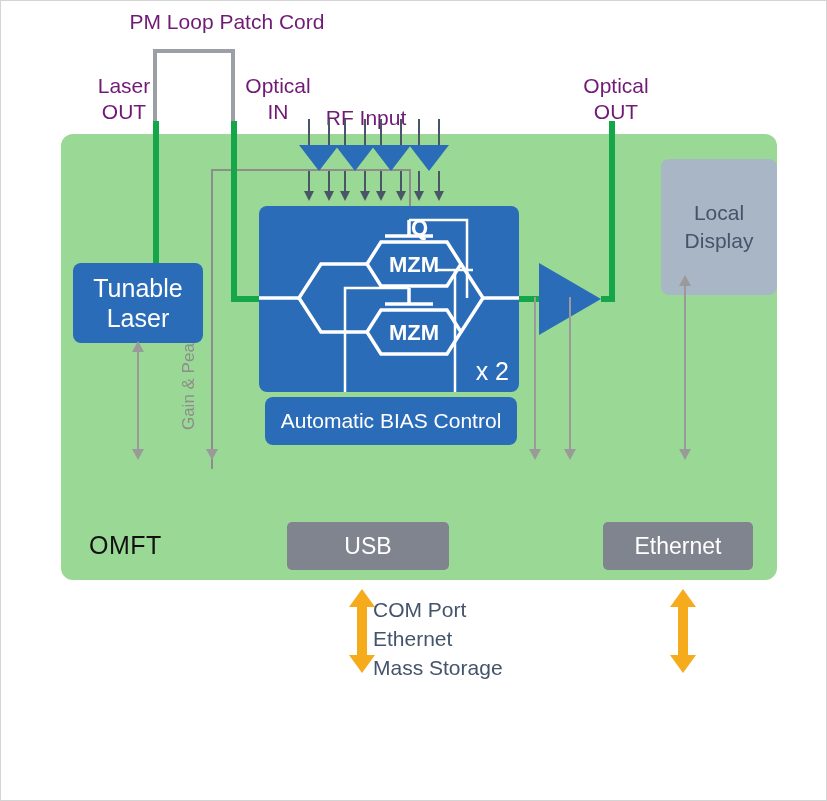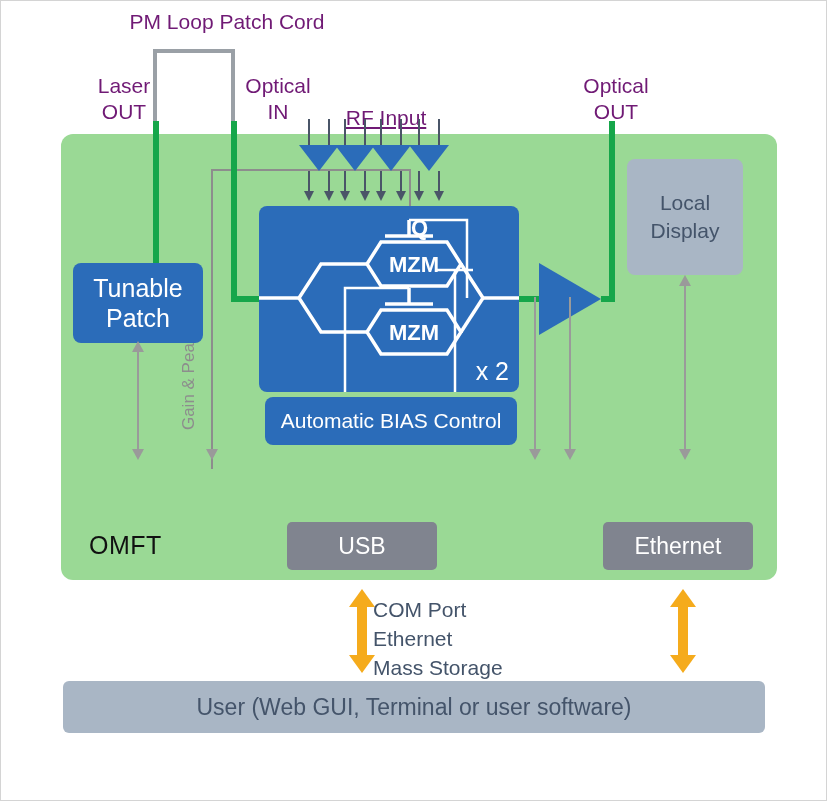--- a/index.html
+++ b/index.html
@@ -23,21 +23,21 @@
   .toplabel {
     color: #701a75;
     font-size: 21px;
     line-height: 26px;
     text-align: center;
     white-space: pre-line;
   }
   #patchcord-label { left: 96px; top: 8px; width: 260px; font-size: 21px; text-align: center; }
   #laser-out-label  { left: 70px;  top: 72px; width: 106px; }
   #optical-in-label { left: 222px; top: 72px; width: 110px; }
-  #rf-input-label   { left: 320px; top: 104px; width: 130px; text-decoration: underline; }
+  #rf-input-label   { left: 300px; top: 104px; width: 130px; }
   #optical-out-label{ left: 548px; top: 72px; width: 134px; }
 
   
   #patchcord-bracket {
     left: 152px; top: 48px; width: 82px; height: 88px;
     border: 4px solid #9aa0a6;
     border-bottom: none;
     background: transparent;
   }
 
@@ -145,38 +145,38 @@
   #amp-tri {
     left: 538px; top: 262px;
     width: 0; height: 0;
     border-top: 36px solid transparent;
     border-bottom: 36px solid transparent;
     border-left: 62px solid #2b6cb9;
   }
 
   
   #local-display {
-    left: 626px; top: 158px; width: 116px; height: 116px;
+    left: 660px; top: 158px; width: 116px; height: 136px;
     background: #a9b6c5; border-radius: 8px;
     color: #44546a; font-size: 21px; line-height: 28px;
     display: flex; align-items: center; justify-content: center;
     text-align: center; white-space: pre-line;
   }
 
   
   #control-bar {
     left: 85px; top: 458px; width: 670px; height: 54px;
     background: #8b8e9b; border-radius: 5px;
     color: #ffffff; font-size: 23px;
     display: flex; align-items: center; justify-content: center;
   }
 
   
   #usb-box {
-    left: 286px; top: 521px; width: 150px; height: 48px;
+    left: 286px; top: 521px; width: 162px; height: 48px;
     background: #80848f; border-radius: 5px;
     color: #ffffff; font-size: 23px;
     display: flex; align-items: center; justify-content: center;
   }
   #ethernet-box {
     left: 602px; top: 521px; width: 150px; height: 48px;
     background: #80848f; border-radius: 5px;
     color: #ffffff; font-size: 23px;
     display: flex; align-items: center; justify-content: center;
   }
@@ -260,21 +260,21 @@
   <div class="abs" id="gain-peaking-label">Gain &amp; Peaking</div>
 
   <div class="abs fibre" id="fibre-laser-out"></div>
   <div class="abs fibre" id="fibre-in-vert"></div>
   <div class="abs fibre" id="fibre-in-horiz"></div>
   <div class="abs fibre" id="fibre-mod-out"></div>
   <div class="abs fibre" id="fibre-amp-out"></div>
   <div class="abs fibre" id="fibre-out-vert"></div>
 
   <div class="abs" id="tunable-laser">Tunable
-Patch</div>
+Laser</div>
 
   <div class="rf-group" style="left:298px">
     <div class="rf-stem"></div>
     <div class="rf-stem2"></div>
     <div class="rf-tri"></div>
     <div class="rf-out rf-outA"></div>
     <div class="rf-out rf-outB"></div>
     <div class="rf-head rf-headA"></div>
     <div class="rf-head rf-headB"></div>
   </div>
@@ -371,18 +371,17 @@
   <div class="orange-down" style="left:348px; top:654px;"></div>
 
   <div class="orange-up" style="left:669px; top:588px;"></div>
   <div class="orange-shaft" style="left:677px; top:602px; height:58px;"></div>
   <div class="orange-down" style="left:669px; top:654px;"></div>
 
   <div class="abs" id="interfaces-label">COM Port
 Ethernet
 Mass Storage</div>
 
-  <div class="abs" id="user-bar">User (Web GUI, Terminal or user software)</div>
 
   <div class="abs" id="omft-label">OMFT</div>
 
 
 </div>
 
 </body></html>

